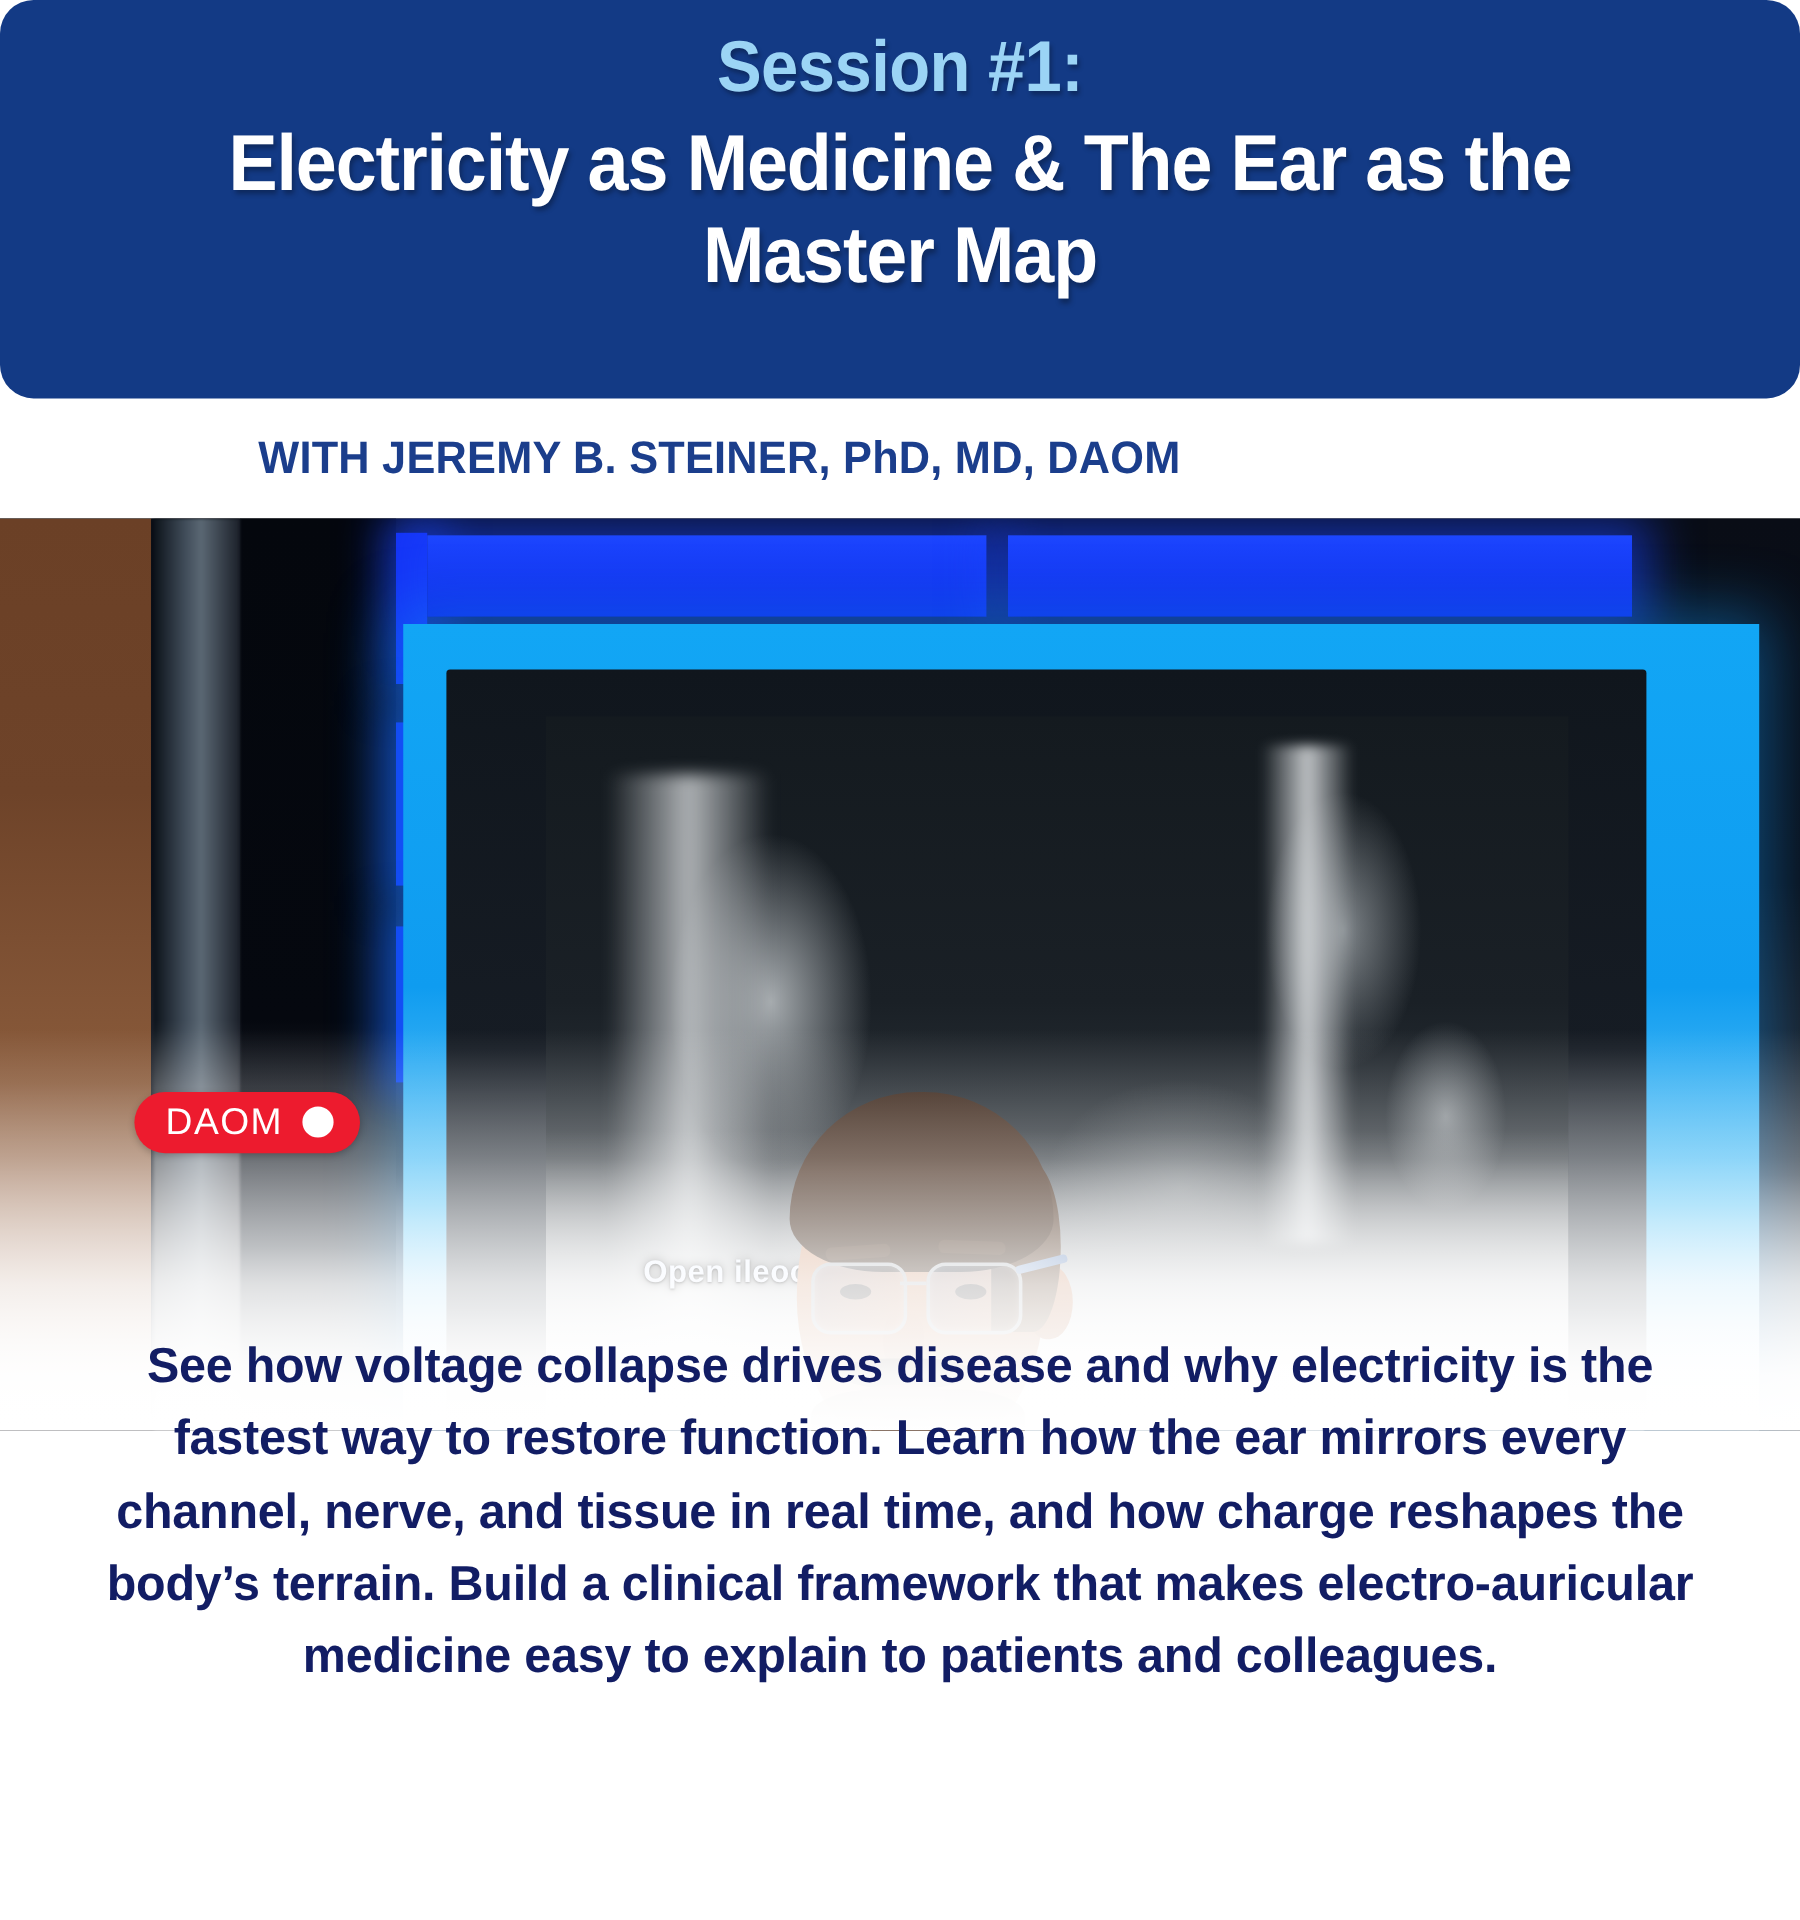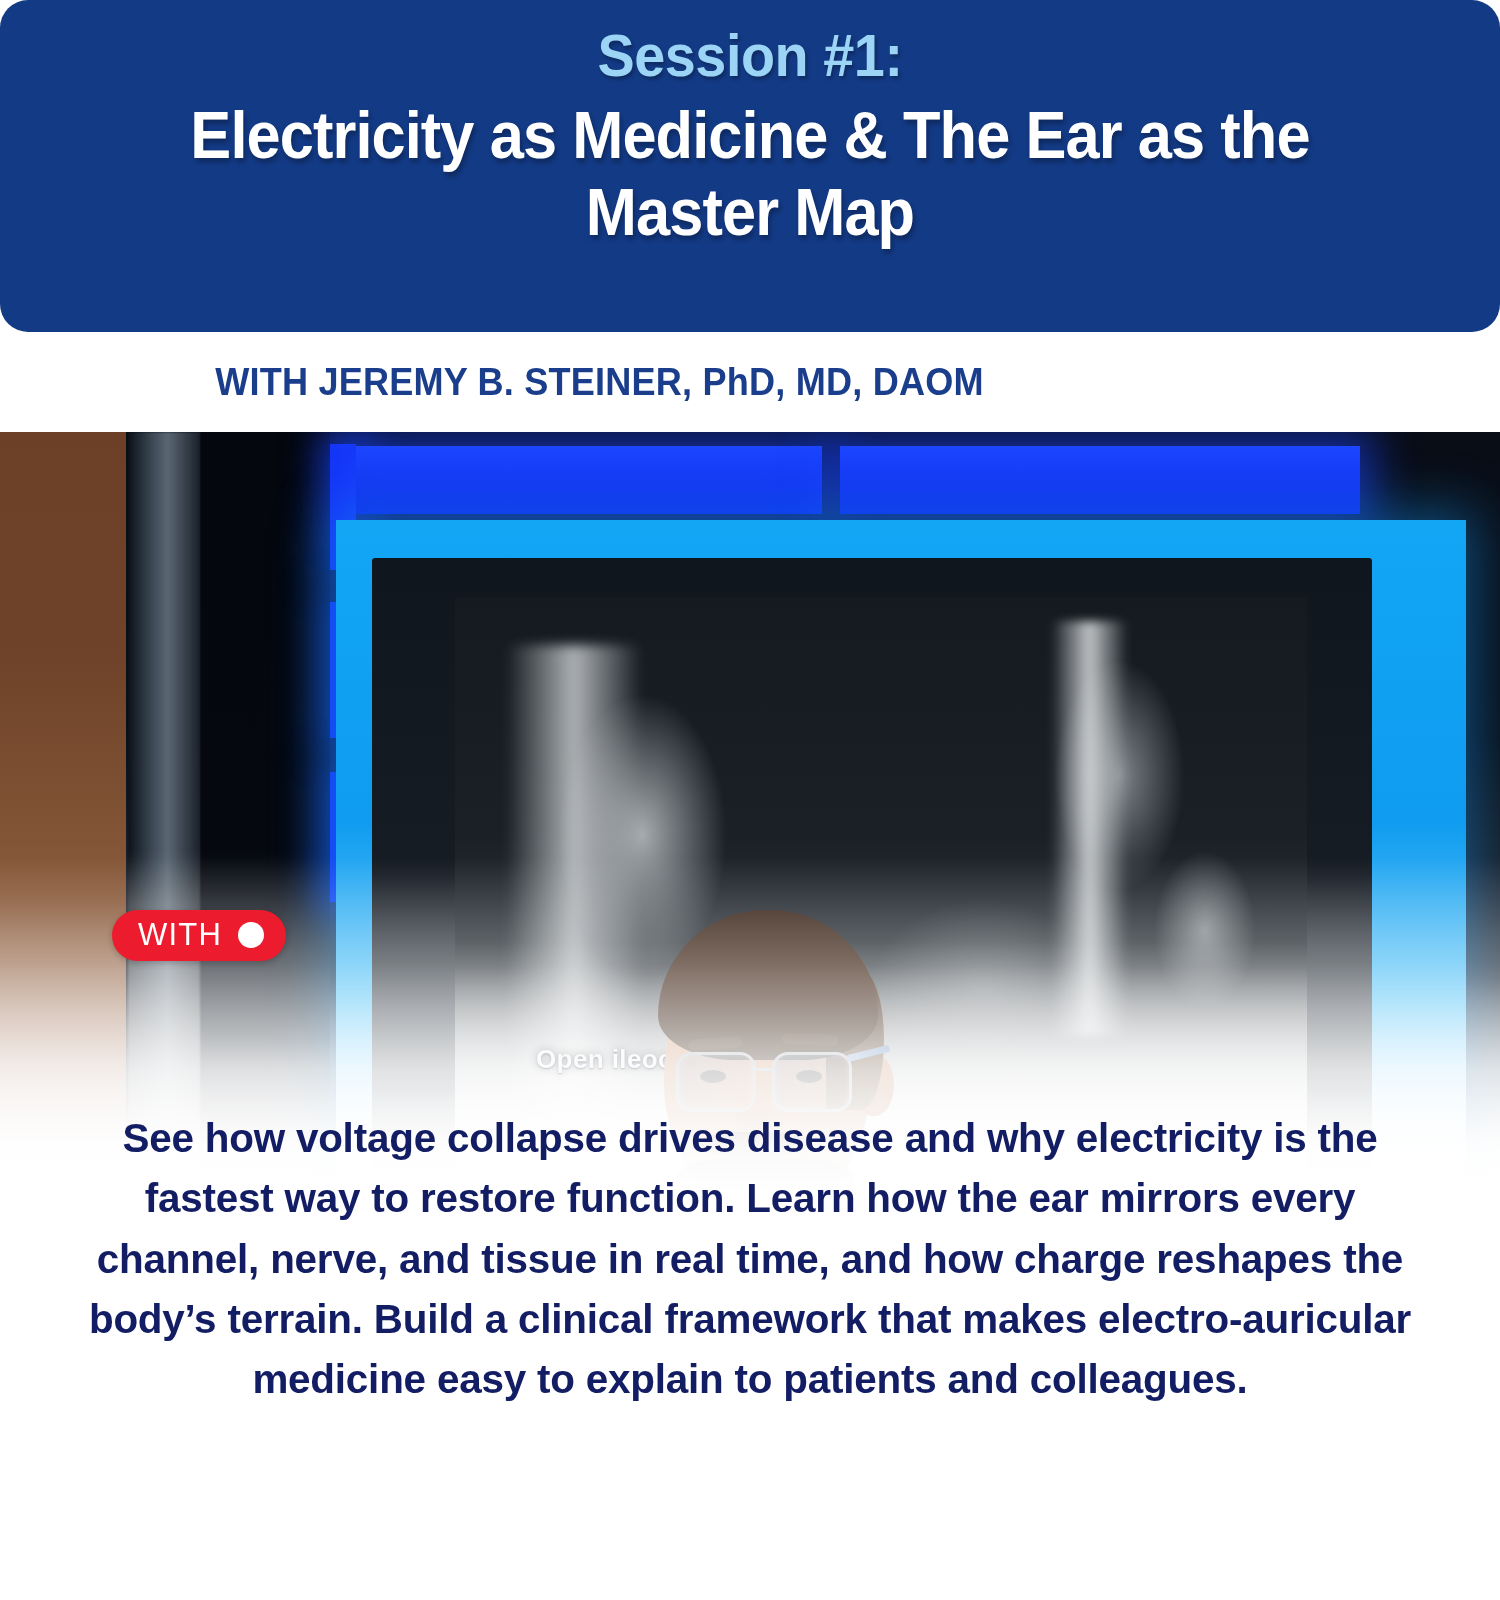--- a/index.html
+++ b/index.html
@@ -389,18 +389,18 @@
     <div class="lens lens-l"></div>
     <div class="lens lens-r"></div>
     <div class="bridge"></div>
     <div class="temple"></div>
 
   </div>
 
   <div class="stage-fade"></div>
 
   <div class="live-badge">
-    <span class="live-text">WITH</span>
+    <span class="live-text">DAOM</span>
     <span class="live-dot"></span>
   </div>
 </div>
 
 <div class="description">See how voltage collapse drives disease and why electricity is the fastest way to restore function. Learn how the ear mirrors every channel, nerve, and tissue in real time, and how charge reshapes the body’s terrain. Build a clinical framework that makes electro-auricular medicine easy to explain to patients and colleagues.</div>
 
 </body></html>

